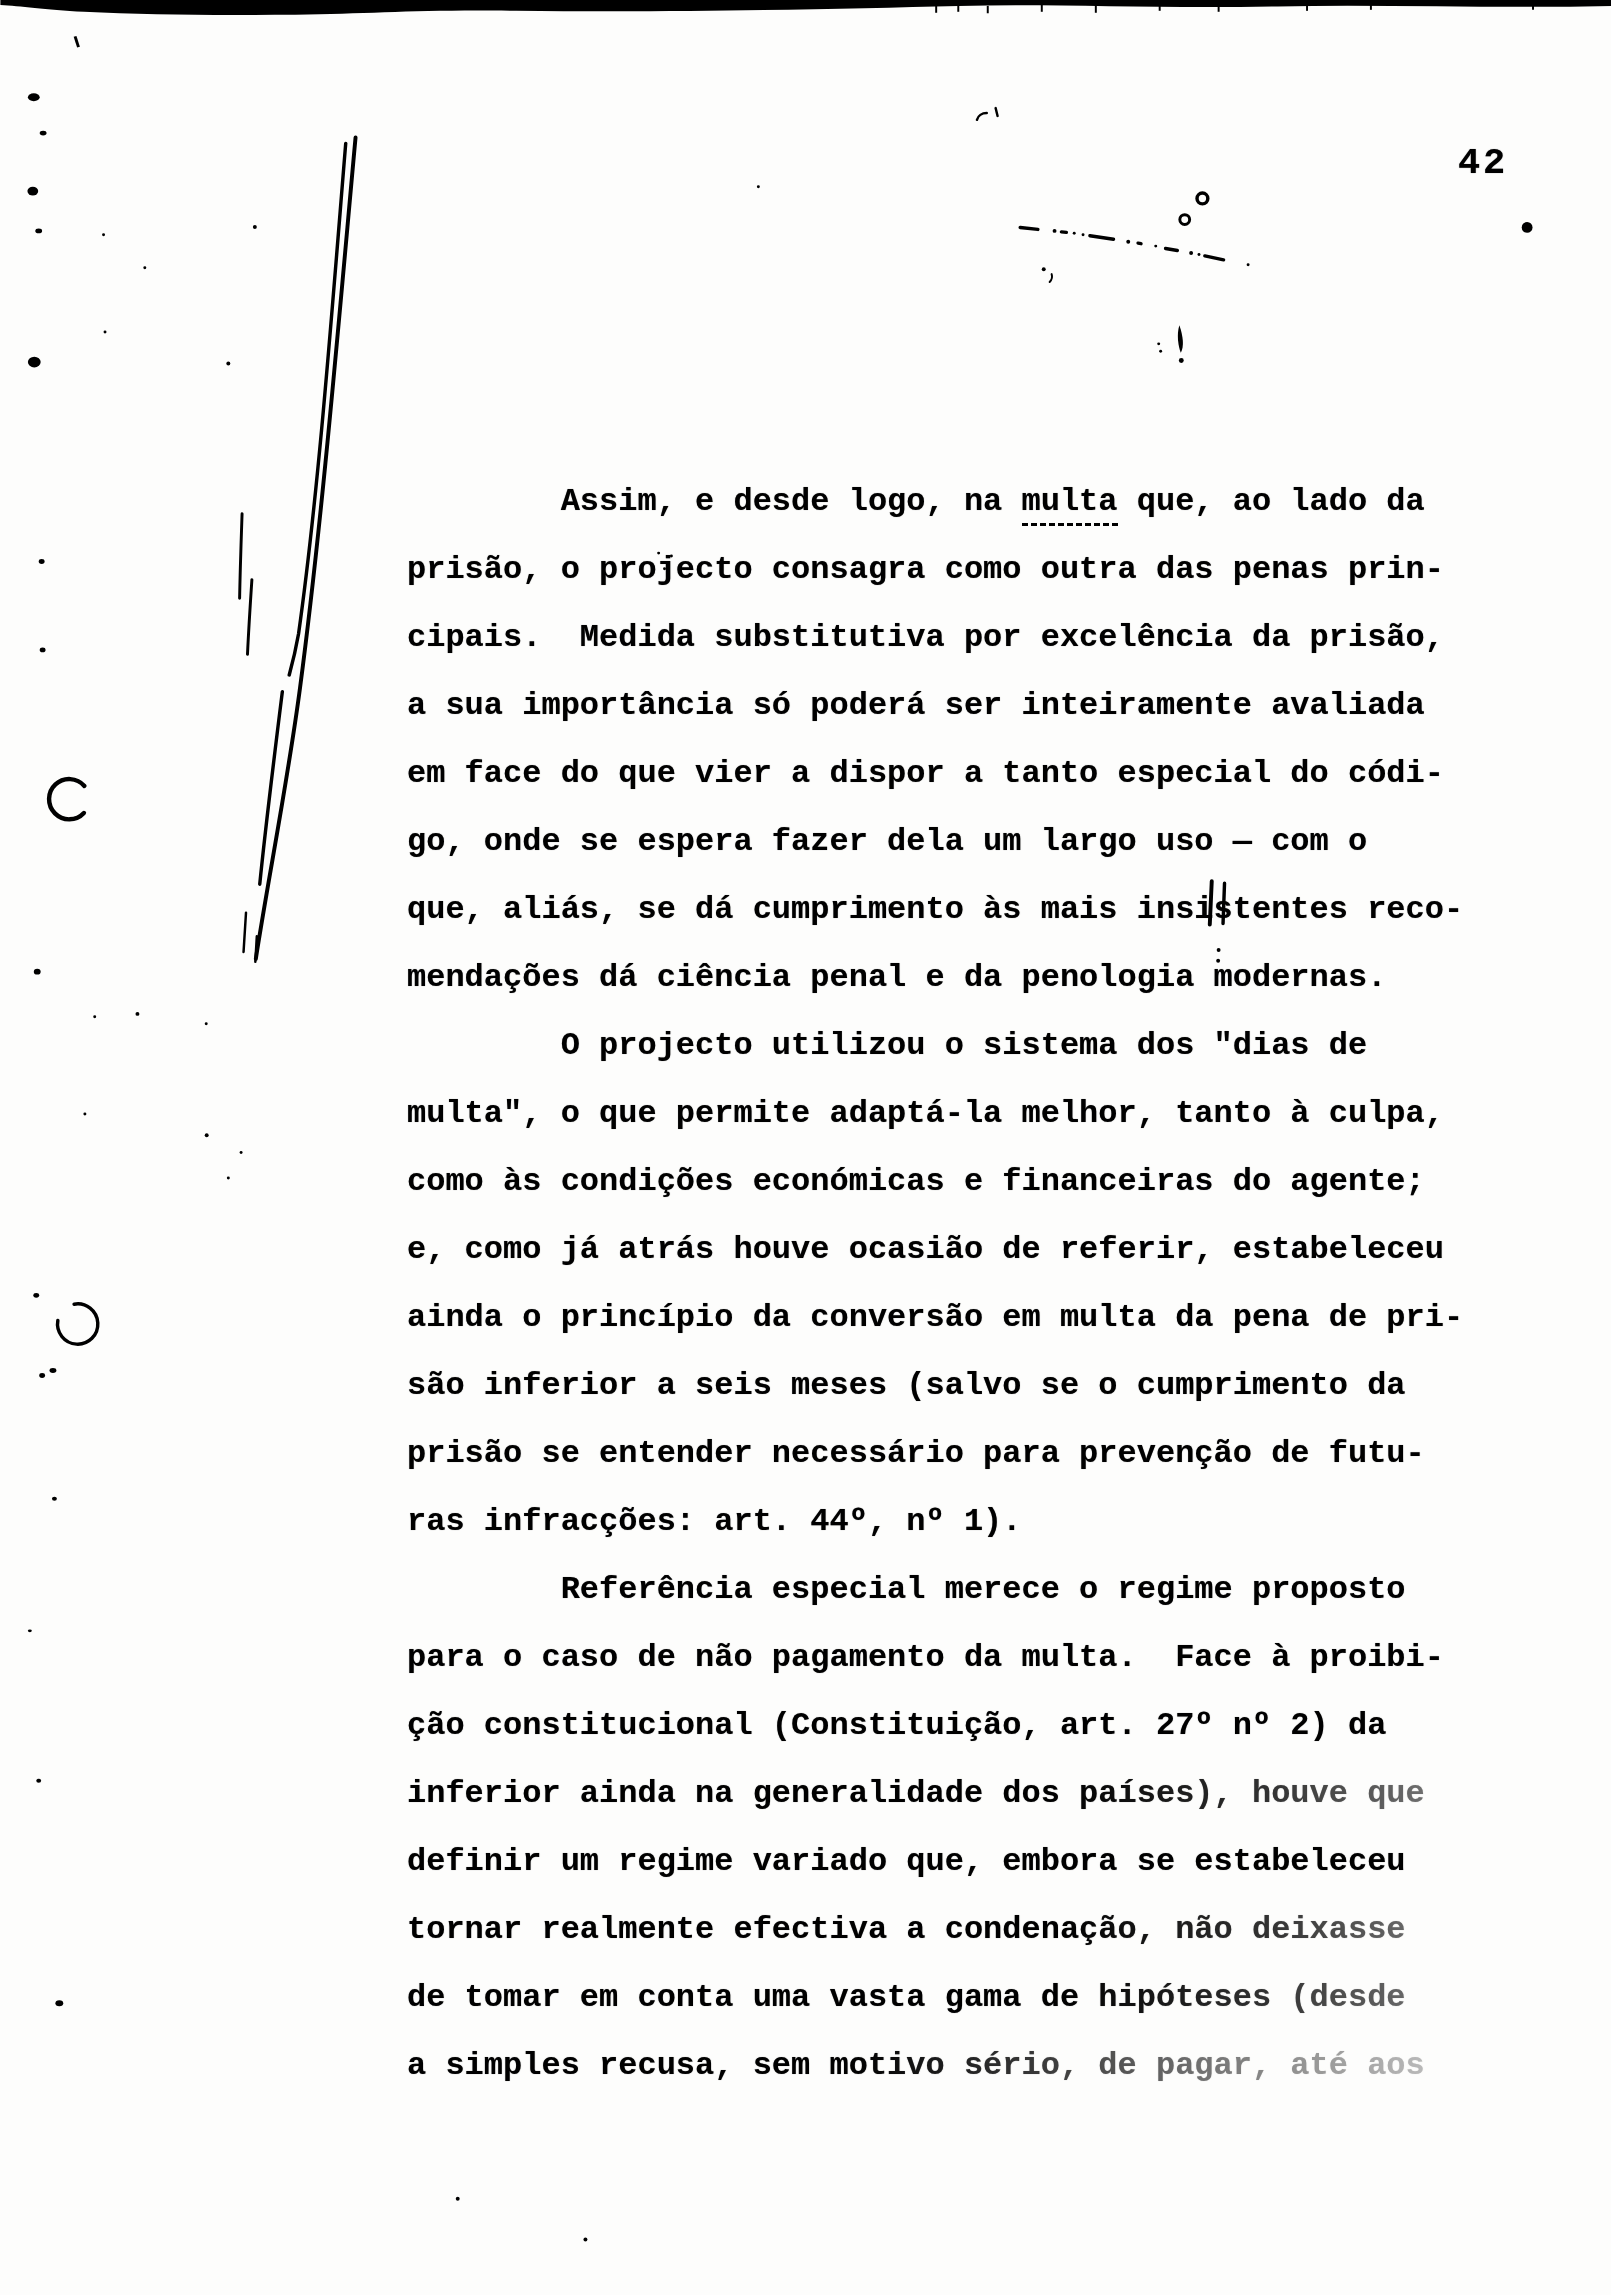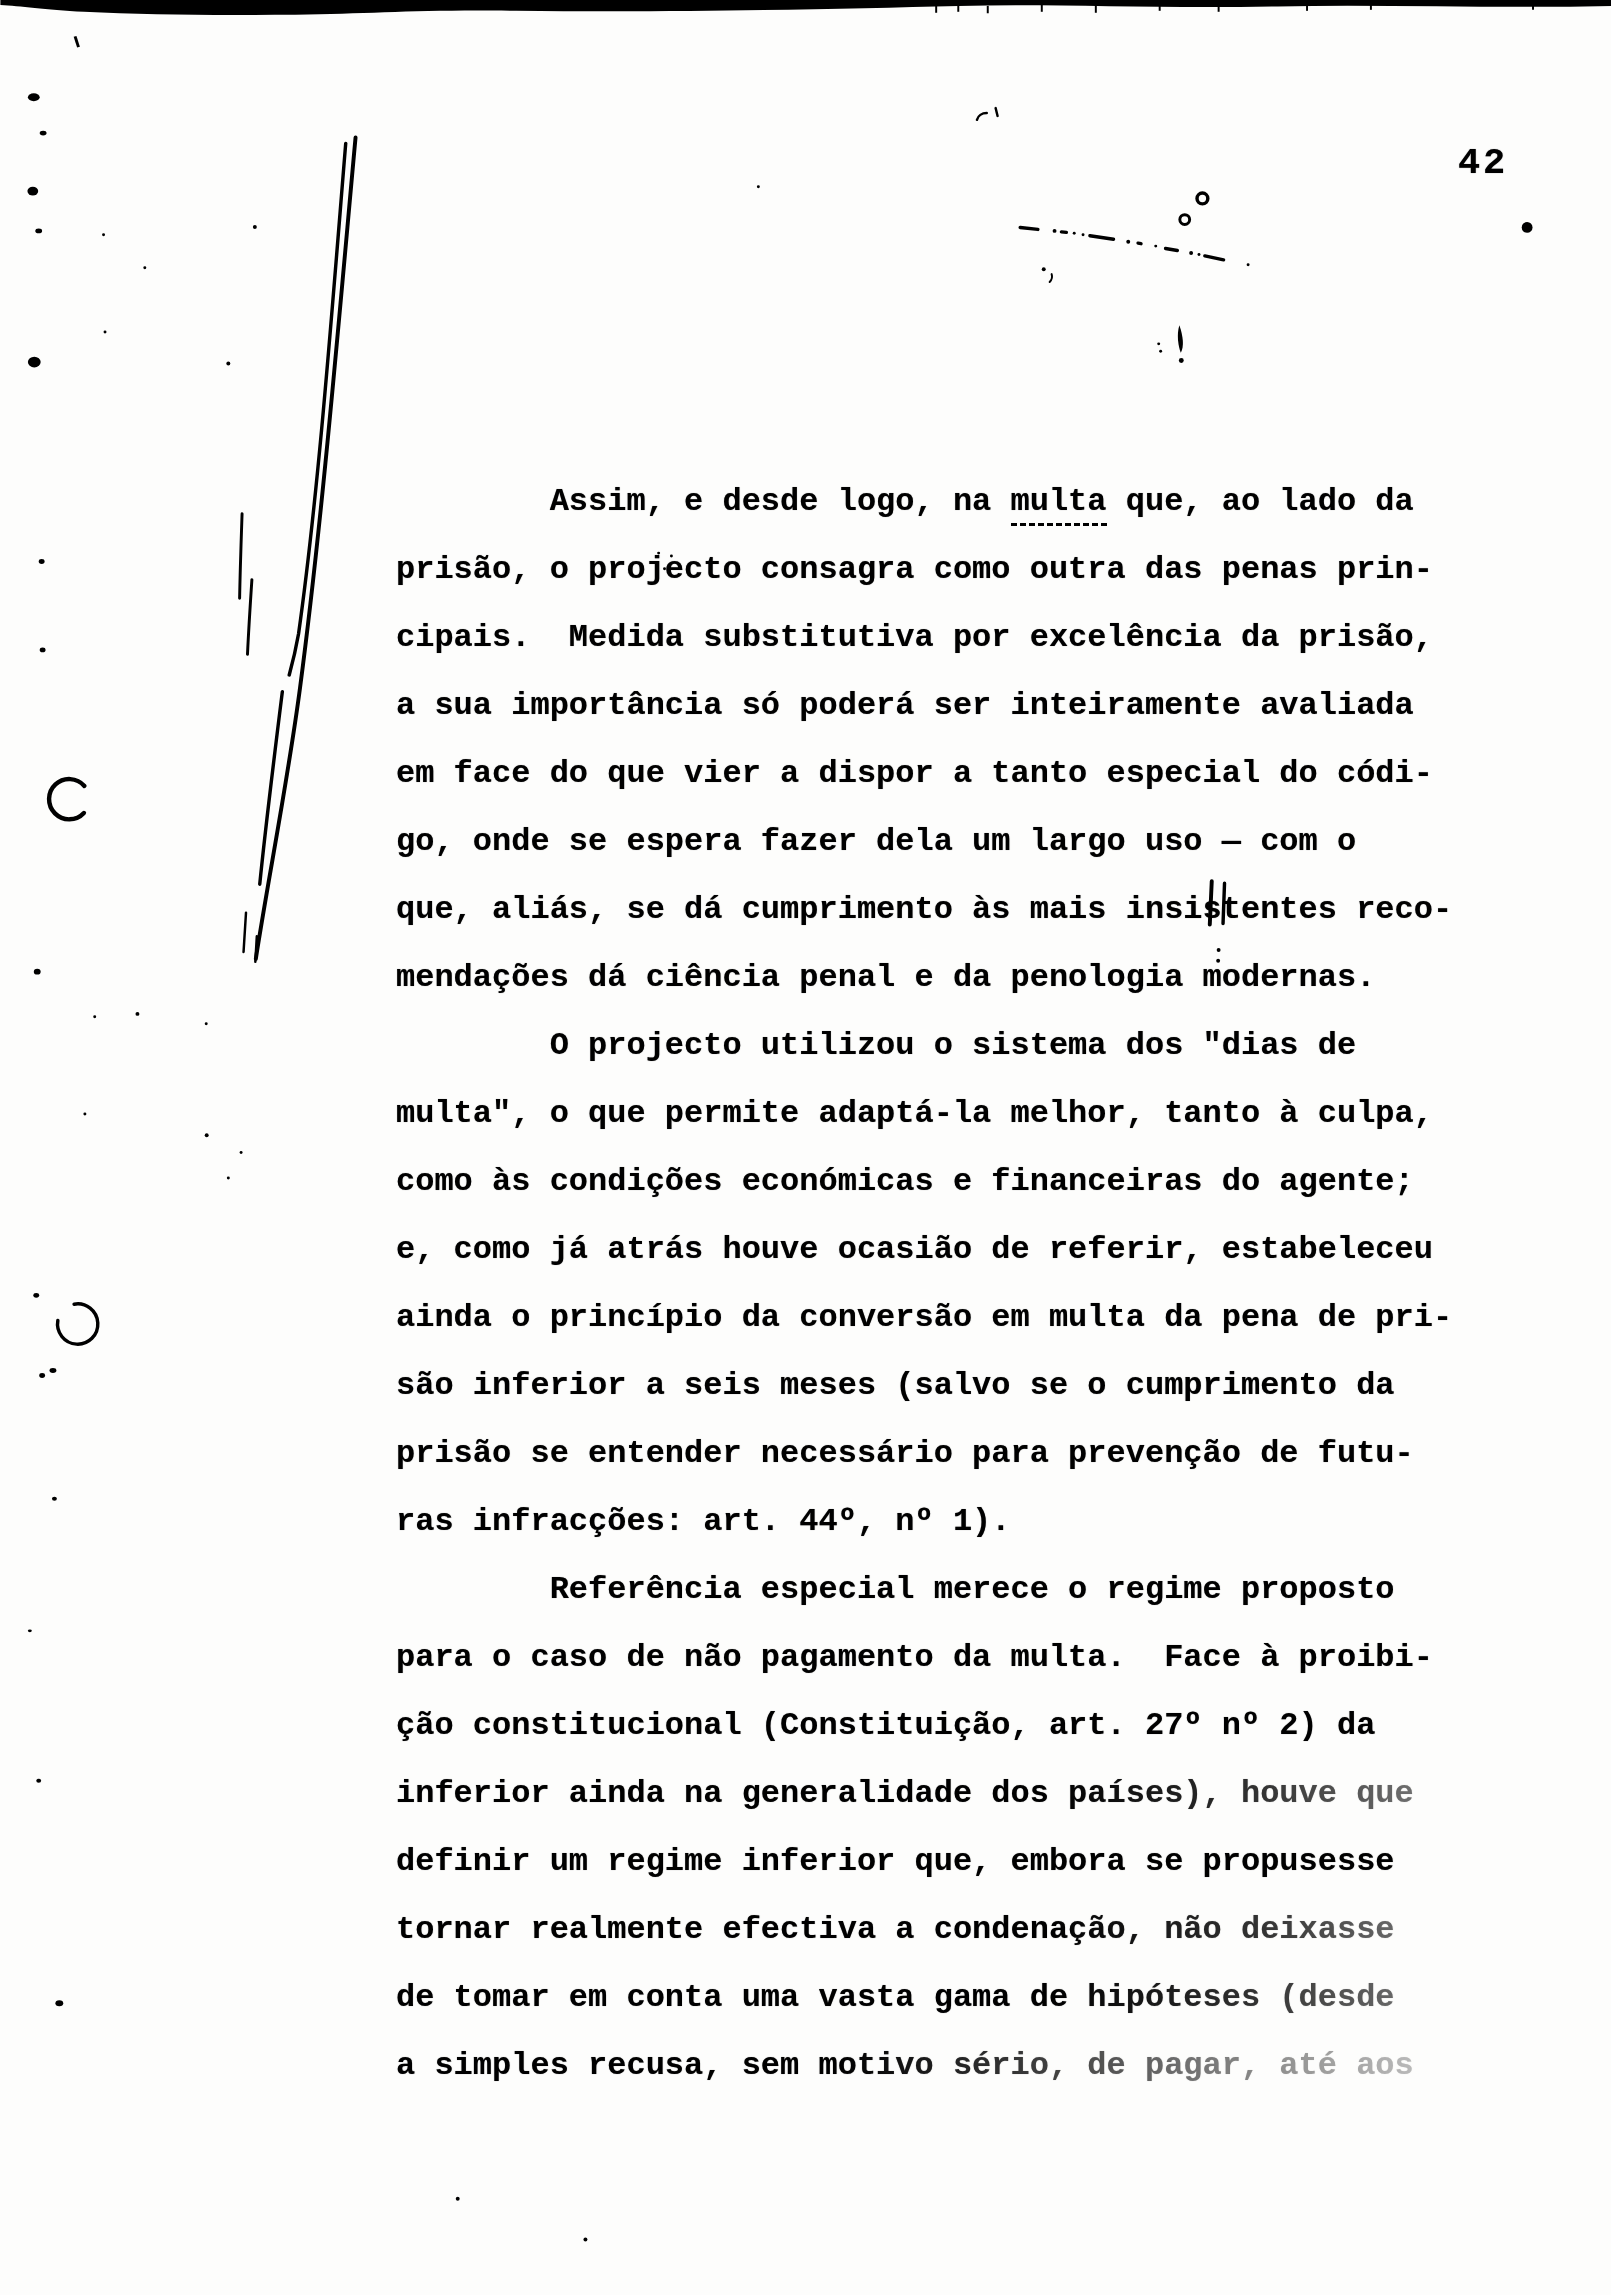--- a/index.html
+++ b/index.html
@@ -18,21 +18,21 @@
     position:absolute;left:0;top:0;width:1612px;height:2295px;
     pointer-events:none;
   }
   .page-number{
     position:absolute;left:1458px;top:142px;
     font-size:37px;font-weight:700;
     letter-spacing:2.9px;
     text-shadow:0 0 1px rgba(0,0,0,.55);
   }
   .text-block{
-    position:absolute;left:396px;top:468px;
+    position:absolute;left:407px;top:468px;
     font-size:32px;line-height:68px;font-weight:700;
     text-shadow:0 0 1px rgba(0,0,0,.45);
   }
   .line{white-space:pre;height:68px;}
   .line.indent{padding-left:8ch;}
   .u{
     border-bottom:3.4px dashed #000;
     padding-bottom:2.9px;
   }
   .fade-right-soft{
@@ -179,20 +179,20 @@
       <div class="line">como às condições económicas e financeiras do agente;</div>
       <div class="line">e, como já atrás houve ocasião de referir, estabeleceu</div>
       <div class="line">ainda o princípio da conversão em multa da pena de pri-</div>
       <div class="line">são inferior a seis meses (salvo se o cumprimento da</div>
       <div class="line">prisão se entender necessário para prevenção de futu-</div>
       <div class="line">ras infracções: art. 44º, nº 1).</div>
       <div class="line indent">Referência especial merece o regime proposto</div>
       <div class="line">para o caso de não pagamento da multa.  Face à proibi-</div>
       <div class="line">ção constitucional (Constituição, art. 27º nº 2) da</div>
       <div class="line fade-right-soft">inferior ainda na generalidade dos países), houve que</div>
-      <div class="line">definir um regime inferior que, embora se propusesse</div>
+      <div class="line">definir um regime variado que, embora se estabeleceu</div>
       <div class="line fade-right-soft">tornar realmente efectiva a condenação, não deixasse</div>
       <div class="line fade-right-soft">de tomar em conta uma vasta gama de hipóteses (desde</div>
       <div class="line fade-right-strong">a simples recusa, sem motivo sério, de pagar, até aos</div>
     </div>
 
 </div>
 
 
 </body></html>

